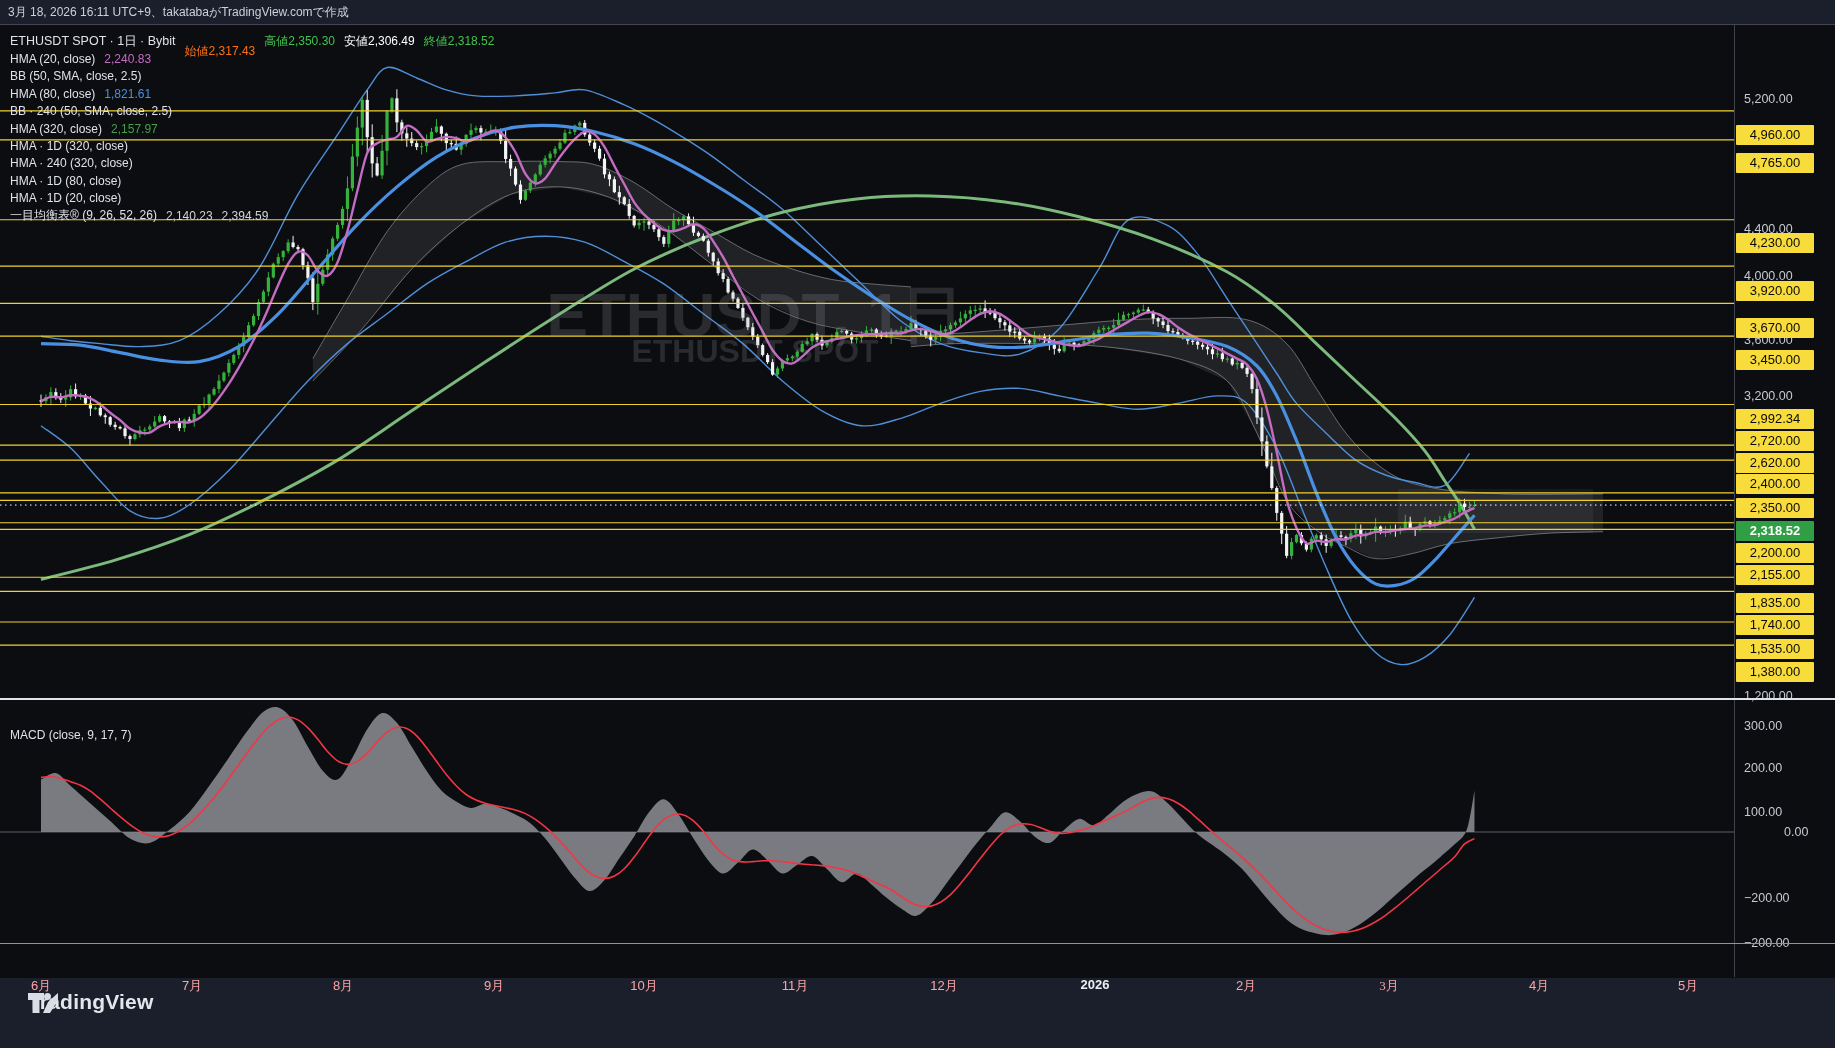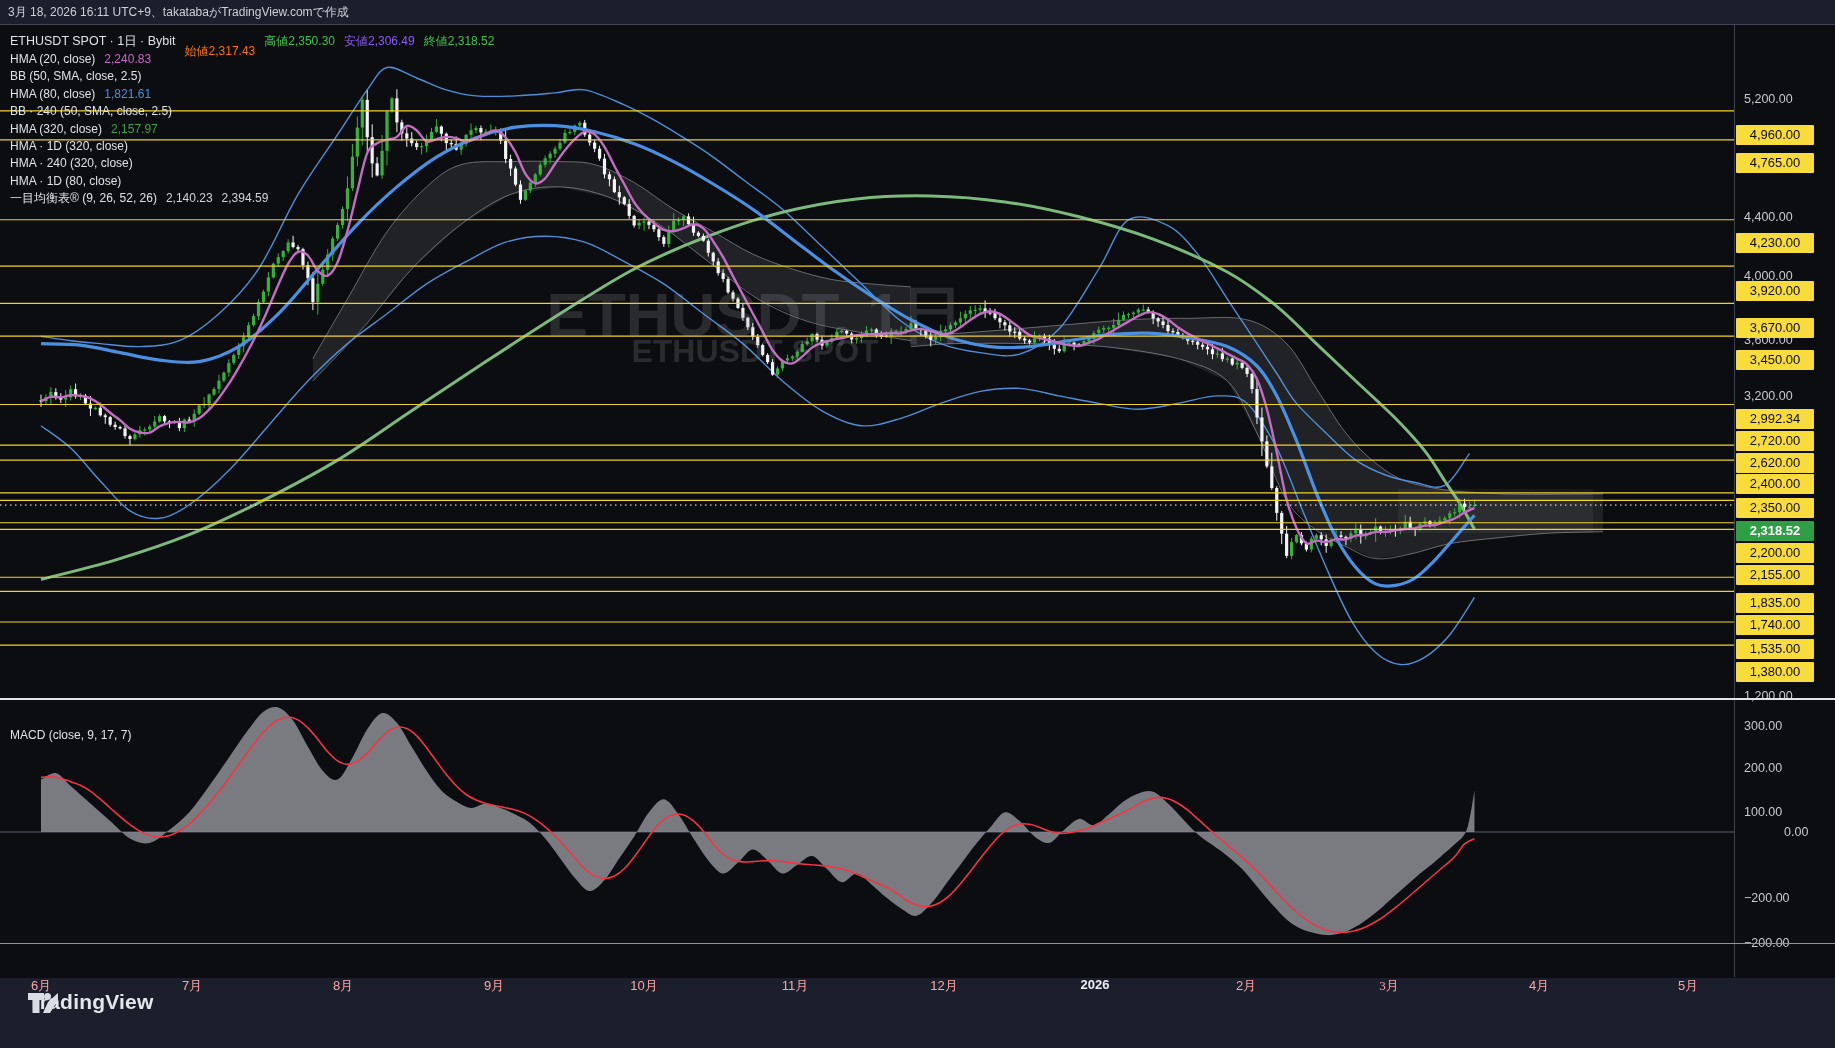--- a/index.html
+++ b/index.html
@@ -673,21 +673,21 @@
           <line x1="0" y1="831" x2="1734" y2="831" stroke="#5a5e69" stroke-width="1"></line>
           <path d="M41,778.56C43.5,777.5 50.9,770.9 55.8,772.0C60.8,773.1 64.9,780.0 70.7,785.1C76.4,790.2 83.8,796.8 90.4,802.6C97.0,808.4 103.6,814.2 110.2,820.1C116.8,825.9 123.4,833.9 130.0,837.6C136.6,841.2 143.2,843.4 149.7,841.9C156.3,840.5 162.9,833.9 169.5,828.8C176.1,823.7 182.7,818.6 189.3,811.3C195.9,804.1 202.5,794.2 209.1,785.1C215.7,776.0 222.2,766.2 228.8,756.7C235.4,747.2 242.8,736.0 248.6,728.3C254.4,720.7 258.5,714.5 263.4,710.8C268.4,707.2 273.3,705.0 278.3,706.5C283.2,707.9 288.1,713.0 293.1,719.6C298.0,726.1 303.0,737.4 307.9,745.8C312.9,754.2 317.8,764.4 322.8,769.8C327.7,775.3 332.6,780.7 337.6,778.6C342.5,776.4 347.5,765.1 352.4,756.7C357.4,748.3 362.3,735.7 367.2,728.3C372.2,720.9 377.1,713.2 382.1,712.1C387.0,711.0 392.0,716.1 396.9,721.8C401.8,727.4 406.8,737.8 411.7,745.8C416.7,753.8 421.6,762.5 426.6,769.8C431.5,777.1 436.4,784.4 441.4,789.5C446.3,794.6 451.3,797.5 456.2,800.4C461.2,803.3 466.1,806.6 471.0,807.0C476.0,807.3 480.9,802.6 485.9,802.6C490.8,802.6 495.8,805.1 500.7,807.0C505.6,808.8 510.6,811.0 515.5,813.5C520.5,816.1 525.4,818.3 530.4,822.3C535.3,826.3 540.2,831.7 545.2,837.6C550.1,843.4 555.1,850.7 560.0,857.2C565.0,863.8 569.9,871.4 574.8,876.9C579.8,882.3 584.7,889.6 589.7,890.0C594.6,890.4 599.6,884.5 604.5,879.1C609.4,873.6 614.4,864.5 619.3,857.2C624.3,849.9 629.2,843.0 634.2,835.4C639.1,827.7 644.0,817.5 649.0,811.3C653.9,805.1 658.9,797.9 663.8,798.2C668.8,798.6 673.7,807.0 678.6,813.5C683.6,820.1 688.5,829.9 693.5,837.6C698.4,845.2 703.4,853.6 708.3,859.4C713.2,865.2 718.2,872.2 723.1,872.5C728.1,872.9 733.0,865.6 738.0,861.6C742.9,857.6 747.8,848.8 752.8,848.5C757.7,848.1 762.7,855.4 767.6,859.4C772.6,863.4 777.5,871.8 782.4,872.5C787.4,873.2 792.3,866.7 797.3,863.8C802.2,860.9 807.2,854.3 812.1,855.0C817.1,855.8 822.0,863.8 826.9,868.1C831.9,872.5 836.8,880.5 841.8,881.3C846.7,882.0 851.7,872.2 856.6,872.5C861.5,872.9 866.5,879.4 871.4,883.4C876.4,887.4 881.3,892.5 886.3,896.5C891.2,900.6 896.1,904.4 901.1,907.5C906.0,910.5 911.0,915.6 915.9,914.9C920.9,914.2 925.8,908.3 930.7,903.1C935.7,897.9 940.6,890.0 945.6,883.4C950.5,876.9 955.5,870.3 960.4,863.8C965.3,857.2 970.3,850.3 975.2,844.1C980.2,837.9 985.1,832.1 990.1,826.6C995.0,821.2 999.9,812.4 1004.9,811.3C1009.8,810.2 1014.8,816.1 1019.7,820.1C1024.7,824.1 1029.6,831.7 1034.5,835.4C1039.5,839.0 1044.4,843.0 1049.4,841.9C1054.3,840.8 1059.3,832.8 1064.2,828.8C1069.1,824.8 1074.1,818.6 1079.0,817.9C1084.0,817.2 1088.9,825.2 1093.9,824.4C1098.8,823.7 1103.7,817.5 1108.7,813.5C1113.6,809.5 1118.6,803.9 1123.5,800.4C1128.5,796.9 1133.4,794.1 1138.3,792.5C1143.3,790.9 1148.2,789.1 1153.2,790.8C1158.1,792.5 1163.1,798.1 1168.0,802.6C1172.9,807.1 1177.9,812.8 1182.8,817.9C1187.8,823.0 1192.7,828.8 1197.7,833.2C1202.6,837.6 1207.5,840.5 1212.5,844.1C1217.4,847.8 1222.4,851.0 1227.3,855.0C1232.3,859.0 1237.2,863.0 1242.1,868.1C1247.1,873.2 1252.0,879.8 1257.0,885.6C1261.9,891.5 1266.9,897.6 1271.8,903.1C1276.8,908.6 1281.7,914.2 1286.6,918.4C1291.6,922.6 1296.5,925.7 1301.5,928.0C1306.4,930.3 1311.4,931.4 1316.3,932.4C1321.2,933.4 1326.2,934.4 1331.1,934.1C1336.1,933.8 1341.0,932.5 1346.0,930.6C1350.9,928.7 1355.8,925.9 1360.8,922.8C1365.7,919.6 1370.7,915.9 1375.6,911.8C1380.6,907.8 1385.5,903.1 1390.4,898.7C1395.4,894.4 1400.3,890.0 1405.3,885.6C1410.2,881.3 1415.2,876.7 1420.1,872.5C1425.0,868.4 1430.8,864.1 1434.9,860.7C1439.0,857.3 1441.5,854.9 1444.8,852.0C1448.1,849.1 1451.4,846.4 1454.7,843.2C1458.0,840.1 1462.1,837.4 1464.6,833.2C1467.1,829.0 1467.9,825.2 1469.5,817.9C1471.2,810.6 1473.6,794.2 1474.5,789.5L1474.4699999999998,831L41,831Z" fill="#85878e" fill-opacity="0.9" stroke="none"></path>
           <path d="M41,776.375C42.6,776.2 47.6,775.3 50.9,775.5C54.2,775.7 57.5,776.7 60.8,777.6C64.1,778.5 67.4,779.6 70.7,780.7C74.0,781.9 77.2,782.8 80.5,784.3C83.8,785.9 87.1,787.8 90.4,790.1C93.7,792.4 97.0,795.4 100.3,798.2C103.6,801.0 106.9,804.1 110.2,807.0C113.5,809.9 116.8,812.9 120.1,815.7C123.4,818.5 126.7,821.1 130.0,823.6C133.3,826.0 136.6,828.4 139.9,830.2C143.2,832.0 146.5,833.5 149.7,834.5C153.0,835.4 156.3,836.0 159.6,836.0C162.9,835.9 166.2,835.4 169.5,834.4C172.8,833.4 176.1,831.8 179.4,829.9C182.7,828.0 186.0,825.6 189.3,822.9C192.6,820.1 195.9,816.8 199.2,813.4C202.5,810.1 205.8,806.5 209.1,802.6C212.4,798.8 215.7,794.8 218.9,790.6C222.2,786.4 225.5,782.0 228.8,777.5C232.1,773.0 235.4,768.3 238.7,763.7C242.0,759.1 245.3,754.4 248.6,750.0C251.9,745.5 255.2,741.0 258.5,737.0C261.8,733.0 265.1,729.1 268.4,726.0C271.7,723.0 275.0,720.4 278.3,718.7C281.6,717.0 284.9,716.0 288.1,716.0C291.4,716.0 294.7,717.1 298.0,718.9C301.3,720.7 304.6,723.7 307.9,726.9C311.2,730.1 314.5,734.3 317.8,738.3C321.1,742.3 324.4,747.2 327.7,750.8C331.0,754.3 334.3,757.8 337.6,759.9C340.9,762.0 344.2,763.3 347.5,763.4C350.8,763.5 354.1,762.2 357.4,760.4C360.6,758.5 363.9,755.3 367.2,752.1C370.5,748.8 373.8,744.6 377.1,741.1C380.4,737.6 383.7,733.6 387.0,731.1C390.3,728.6 393.6,726.9 396.9,726.3C400.2,725.7 403.5,726.2 406.8,727.6C410.1,729.0 413.4,731.7 416.7,734.9C420.0,738.1 423.3,742.5 426.6,746.7C429.8,750.9 433.1,755.8 436.4,760.2C439.7,764.7 443.0,769.4 446.3,773.5C449.6,777.5 452.9,781.4 456.2,784.7C459.5,788.1 462.8,791.1 466.1,793.5C469.4,795.9 472.7,797.5 476.0,799.0C479.3,800.5 482.6,801.4 485.9,802.4C489.2,803.4 492.5,804.1 495.8,804.8C499.1,805.5 502.3,806.1 505.6,806.8C508.9,807.5 512.2,808.0 515.5,809.0C518.8,809.9 522.1,811.0 525.4,812.6C528.7,814.2 532.0,816.1 535.3,818.4C538.6,820.6 541.9,823.1 545.2,825.8C548.5,828.6 551.8,831.7 555.1,835.0C558.4,838.3 561.7,842.0 565.0,845.6C568.3,849.3 571.5,853.4 574.8,857.0C578.1,860.7 581.4,864.6 584.7,867.6C588.0,870.6 591.3,873.3 594.6,874.9C597.9,876.5 601.2,877.5 604.5,877.5C607.8,877.5 611.1,876.7 614.4,875.0C617.7,873.4 621.0,870.9 624.3,867.7C627.6,864.6 630.9,860.3 634.2,856.0C637.5,851.8 640.8,846.9 644.0,842.3C647.3,837.8 650.6,832.6 653.9,828.7C657.2,824.7 660.5,821.2 663.8,818.7C667.1,816.1 670.4,814.3 673.7,813.5C677.0,812.6 680.3,812.8 683.6,813.9C686.9,814.9 690.2,817.2 693.5,819.9C696.8,822.6 700.1,826.4 703.4,830.2C706.7,834.0 710.0,839.0 713.2,842.9C716.5,846.7 719.8,850.3 723.1,853.0C726.4,855.8 729.7,857.9 733.0,859.2C736.3,860.5 739.6,860.7 742.9,860.9C746.2,861.2 749.5,860.8 752.8,860.6C756.1,860.4 759.4,859.9 762.7,859.8C766.0,859.7 769.3,859.6 772.6,859.7C775.9,859.9 779.2,860.2 782.4,860.6C785.7,861.0 789.0,861.5 792.3,861.9C795.6,862.3 798.9,862.7 802.2,863.0C805.5,863.4 808.8,863.5 812.1,863.8C815.4,864.0 818.7,864.2 822.0,864.6C825.3,864.9 828.6,865.4 831.9,866.0C835.2,866.6 838.5,867.3 841.8,868.1C845.1,869.0 848.4,869.7 851.7,870.9C854.9,872.1 858.2,873.8 861.5,875.3C864.8,876.8 868.1,878.2 871.4,879.7C874.7,881.1 878.0,882.5 881.3,884.0C884.6,885.5 887.9,886.8 891.2,888.7C894.5,890.6 897.8,893.3 901.1,895.4C904.4,897.6 907.7,900.1 911.0,901.8C914.3,903.4 917.6,904.8 920.9,905.3C924.1,905.9 927.4,905.8 930.7,905.1C934.0,904.4 937.3,903.1 940.6,901.2C943.9,899.2 947.2,896.7 950.5,893.6C953.8,890.5 957.1,886.6 960.4,882.7C963.7,878.9 967.0,874.6 970.3,870.4C973.6,866.2 976.9,861.8 980.2,857.6C983.5,853.4 986.8,849.2 990.1,845.3C993.4,841.4 996.6,837.4 999.9,834.2C1003.2,831.1 1006.5,828.5 1009.8,826.6C1013.1,824.8 1016.4,823.6 1019.7,823.1C1023.0,822.5 1026.3,822.7 1029.6,823.3C1032.9,823.8 1036.2,825.1 1039.5,826.3C1042.8,827.5 1046.1,829.2 1049.4,830.2C1052.7,831.2 1056.0,832.0 1059.3,832.3C1062.6,832.5 1065.8,832.2 1069.1,831.7C1072.4,831.3 1075.7,830.4 1079.0,829.6C1082.3,828.8 1085.6,827.9 1088.9,826.7C1092.2,825.5 1095.5,823.7 1098.8,822.3C1102.1,820.8 1105.4,819.4 1108.7,817.9C1112.0,816.4 1115.3,815.0 1118.6,813.5C1121.9,812.0 1125.2,810.6 1128.5,808.9C1131.8,807.2 1135.1,804.9 1138.3,803.2C1141.6,801.4 1144.9,799.5 1148.2,798.4C1151.5,797.3 1154.8,796.5 1158.1,796.4C1161.4,796.3 1164.7,796.9 1168.0,797.8C1171.3,798.8 1174.6,800.3 1177.9,802.2C1181.2,804.1 1184.5,806.6 1187.8,809.2C1191.1,811.8 1194.4,814.9 1197.7,817.8C1201.0,820.7 1204.3,823.8 1207.5,826.8C1210.8,829.7 1214.1,832.6 1217.4,835.5C1220.7,838.4 1224.0,841.1 1227.3,843.9C1230.6,846.7 1233.9,849.4 1237.2,852.2C1240.5,855.0 1243.8,857.8 1247.1,860.9C1250.4,863.9 1253.7,867.1 1257.0,870.3C1260.3,873.6 1263.6,877.1 1266.9,880.5C1270.2,884.0 1273.5,887.7 1276.8,891.2C1280.0,894.7 1283.3,898.3 1286.6,901.6C1289.9,904.9 1293.2,908.1 1296.5,911.0C1299.8,913.9 1303.1,916.6 1306.4,918.9C1309.7,921.2 1313.0,923.2 1316.3,924.9C1319.6,926.6 1322.9,928.0 1326.2,929.0C1329.5,930.1 1332.8,930.7 1336.1,931.1C1339.4,931.4 1342.7,931.4 1346.0,931.1C1349.2,930.8 1352.5,930.3 1355.8,929.4C1359.1,928.6 1362.4,927.4 1365.7,926.0C1369.0,924.5 1372.3,922.7 1375.6,920.8C1378.9,918.8 1382.2,916.6 1385.5,914.3C1388.8,911.9 1392.1,909.3 1395.4,906.7C1398.7,904.1 1402.0,901.3 1405.3,898.5C1408.6,895.8 1411.9,892.9 1415.2,890.0C1418.4,887.2 1421.7,884.3 1425.0,881.5C1428.3,878.7 1431.6,875.8 1434.9,873.0C1438.2,870.2 1441.5,867.4 1444.8,864.5C1448.1,861.6 1451.4,859.4 1454.7,855.8C1458.0,852.2 1461.3,845.9 1464.6,842.9C1467.9,839.9 1472.8,838.5 1474.5,837.6" fill="none" stroke="#f23645" stroke-width="1.6"></path>
         </g>
       </svg>
     <div class="legend" id="legendbox">
         <div class="lrow">
           <span class="sym">ETHUSDT SPOT · 1日 · Bybit</span>
           <span class="val" style="color: #f97316; margin-top: 20px;">始値2,317.43</span>
           <span class="val" style="color: rgb(65, 194, 78);">高値2,350.30</span>
-          <span class="val" style="color: #8b5cf6;">安値2,306.49</span>
+          <span class="val" style="color: #ffffff;">安値2,306.49</span>
           <span class="val" style="color: rgb(65, 194, 78);">終値2,318.52</span>
         </div>
         <div class="lrow">
           <span>HMA (20, close)</span>
           <span class="val" style="color: rgb(195, 108, 195);">2,240.83</span>
         </div>
         <div class="lrow">
           <span>BB (50, SMA, close, 2.5)</span>
         </div>
         <div class="lrow">
@@ -702,32 +702,35 @@
           <span class="val" style="color: rgb(67, 160, 71);">2,157.97</span>
         </div>
         <div class="lrow">
           <span>HMA · 1D (320, close)</span>
         </div>
         <div class="lrow">
           <span>HMA · 240 (320, close)</span>
         </div>
         <div class="lrow">
           <span>HMA · 1D (80, close)</span>
+        </div>
+        <div class="lrow">
+          <span>HMA · 1D (20, close)</span>
         </div>
         <div class="lrow">
           <span>一目均衡表® (9, 26, 52, 26)</span>
           <span class="val" style="color: rgb(209, 212, 220);">2,140.23</span>
           <span class="val" style="color: rgb(209, 212, 220);">2,394.59</span>
         </div>
       </div>
     <div class="macdlegend">MACD (close, 9, 17, 7)</div>
     <div id="axislabels">
         <div class="gridlbl" style="top: 74px;">5,200.00</div>
         <div class="gridlbl" style="top: 133px;">4,800.00</div>
-        <div class="gridlbl" style="top: 192px; text-align: center;">4,400.00</div>
+        <div class="gridlbl" style="top: 204px; text-align: center;">4,400.00</div>
         <div class="gridlbl" style="top: 251px;">4,000.00</div>
         <div class="gridlbl" style="top: 315px;">3,600.00</div>
         <div class="gridlbl" style="top: 371px;">3,200.00</div>
         <div class="gridlbl" style="top: 671px;">1,200.00</div>
         <div class="gridlbl" style="top: 701px;">300.00</div>
         <div class="gridlbl" style="top: 743px;">200.00</div>
         <div class="gridlbl" style="top: 787px;">100.00</div>
         <div class="gridlbl" style="top: 807px; margin-left: 40px;">0.00</div>
         <div class="gridlbl" style="top: 873px;">−200.00</div>
         <div class="gridlbl" style="top: 918px;">−200.00</div>

